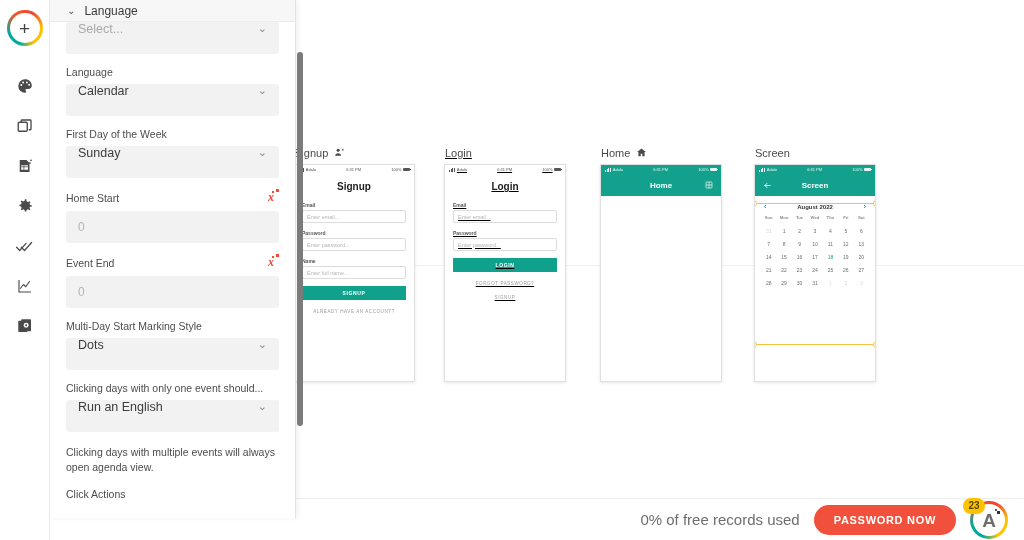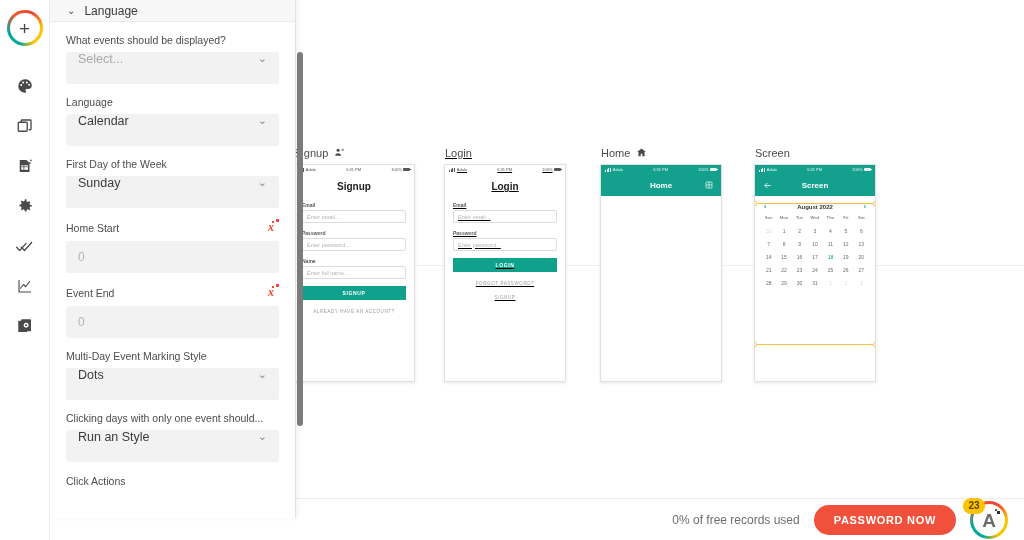--- a/index.html
+++ b/index.html
@@ -193,21 +193,21 @@
   .handle.tl { left: -4px; top: -4px; } .handle.tr { right: -4px; top: -4px; }
   .handle.bl { left: -4px; bottom: -4px; } .handle.br { right: -4px; bottom: -4px; }
 
   
   .bottombar {
     position: absolute; left: 296px; right: 0; bottom: 0; height: 42px;
     background: #fff; border-top: 1px solid #ededed;
     display: flex; align-items: center; justify-content: flex-end;
     padding-right: 16px; gap: 14px; z-index: 15;
   }
-  .records-text { font-size: 12px; color: #6e6e6e; }
+  .records-text { font-size: 15px; color: #6e6e6e; }
   .upgrade-btn {
     background: #f0503c; color: #fff; font-size: 11px; font-weight: bold;
     letter-spacing: 0.7px; padding: 9px 20px; border-radius: 17px;
     border: none; cursor: pointer; font-family: "Liberation Sans", sans-serif;
   }
   .avatar-wrap { position: relative; width: 38px; height: 38px; cursor: pointer; }
   .avatar-ring {
     width: 38px; height: 38px; border-radius: 50%;
     background: conic-gradient(from 200deg, #00a99d 0deg, #00a99d 55deg, #f05a28 120deg, #ef4135 185deg, #fdc300 250deg, #fdc300 310deg, #00a99d 360deg);
     display: flex; align-items: center; justify-content: center;
@@ -302,23 +302,20 @@
 
   <div class="panel">
     <div class="panel-header">
       <span class="chev">⌄</span>
       <span class="ttl">Language</span>
     </div>
 
     <div class="panel-body">
 
       <div class="field">
-        <div class="field-label">
-          <span>What events should be displayed?</span>
-        </div>
         <div class="select-box placeholder">
           <span>Select...</span>
           <span class="caret">⌄</span>
         </div>
       </div>
 
       <div class="field">
         <div class="field-label">
           <span>Language</span>
         </div>
@@ -353,38 +350,39 @@
           <span>Event End</span>
           <span class="fx-icon">x</span>
         </div>
         <div class="input-box">
           <span>0</span>
         </div>
       </div>
 
       <div class="field">
         <div class="field-label">
-          <span>Multi-Day Event Marking Style</span>
+          <span>Multi-Day Start Marking Style</span>
         </div>
         <div class="select-box">
           <span>Dots</span>
           <span class="caret">⌄</span>
         </div>
       </div>
 
       <div class="field">
         <div class="field-label">
           <span>Clicking days with only one event should...</span>
         </div>
         <div class="select-box">
-          <span>Run an Style</span>
+          <span>Run an English</span>
           <span class="caret">⌄</span>
         </div>
       </div>
 
+      <div class="helper">Clicking days with multiple events will always open agenda view.</div>
       <div class="subhead">Click Actions</div>
 
     </div>
   </div>
 
   <div class="scrollbar"></div>
 
   <div class="canvas">
     <div class="guide-h"></div>
 

